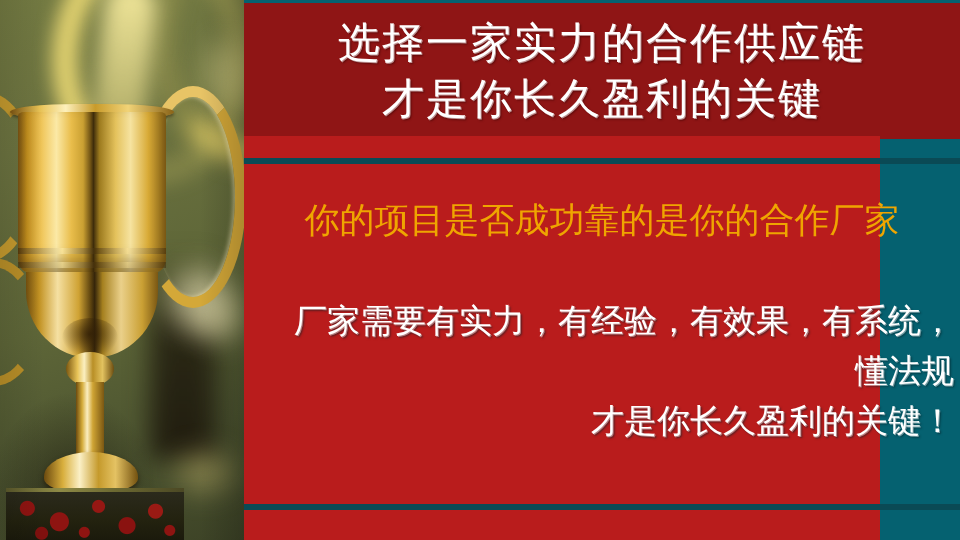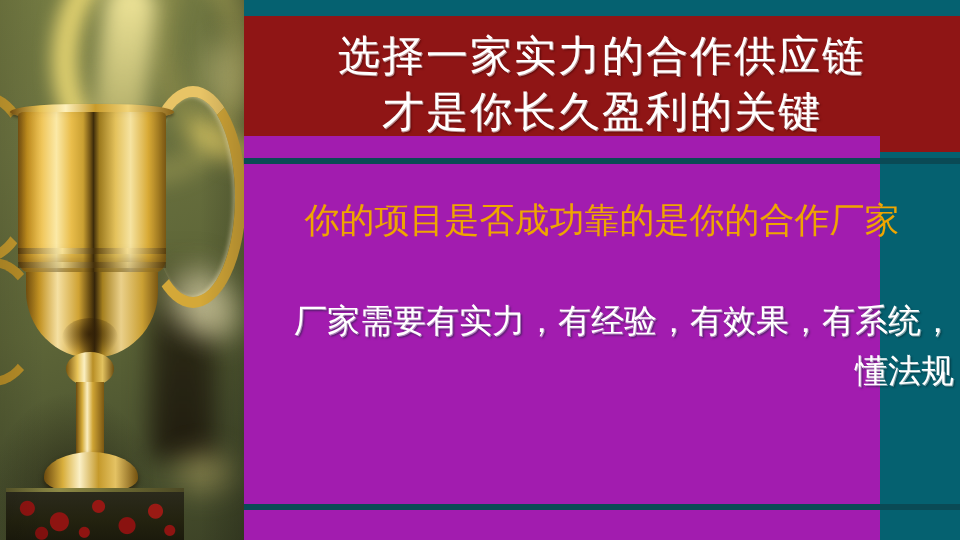--- a/index.html
+++ b/index.html
@@ -193,21 +193,21 @@
   }
 
   
   #content {
     position: absolute;
     left: 244px; top: 0;
     width: 716px; height: 540px;
   }
   #title-banner {
     position: absolute;
-    left: 0; top: 16px;
+    left: 0; top: 3px;
     width: 716px; height: 136px;
     background: #8f1515;
     display: flex;
     flex-direction: column;
     align-items: center;
     justify-content: center;
   }
   .title-line {
     color: #ffffff;
     font-size: 42px;
@@ -216,21 +216,21 @@
     white-space: nowrap;
     text-shadow:
       1px 1px 0 rgba(255,255,255,.55),
       2px 2px 2px rgba(60,0,0,.55);
   }
 
   #body-panel {
     position: absolute;
     left: 0; top: 136px;
     width: 636px; height: 404px;
-    background: #a21caf;
+    background: #b91c1c;
   }
   .divider {
     position: absolute;
     left: 0;
     width: 716px;
     height: 6px;
     background: #0a4a55;
   }
   #divider-top { top: 22px; }
   #divider-bottom { top: 368px; }
@@ -300,19 +300,20 @@
     </div>
 
     <div id="body-panel">
       <div class="divider" id="divider-top"></div>
 
       <div id="subhead">你的项目是否成功靠的是你的合作厂家</div>
 
       <div id="body-text">
         <div class="body-line">厂家需要有实力，有经验，有效果，有系统，</div>
         <div class="body-line">懂法规</div>
+        <div class="body-line">才是你长久盈利的关键！</div>
       </div>
 
       <div class="divider" id="divider-bottom"></div>
     </div>
 
   </div>
 </div>
 
 </body></html>

